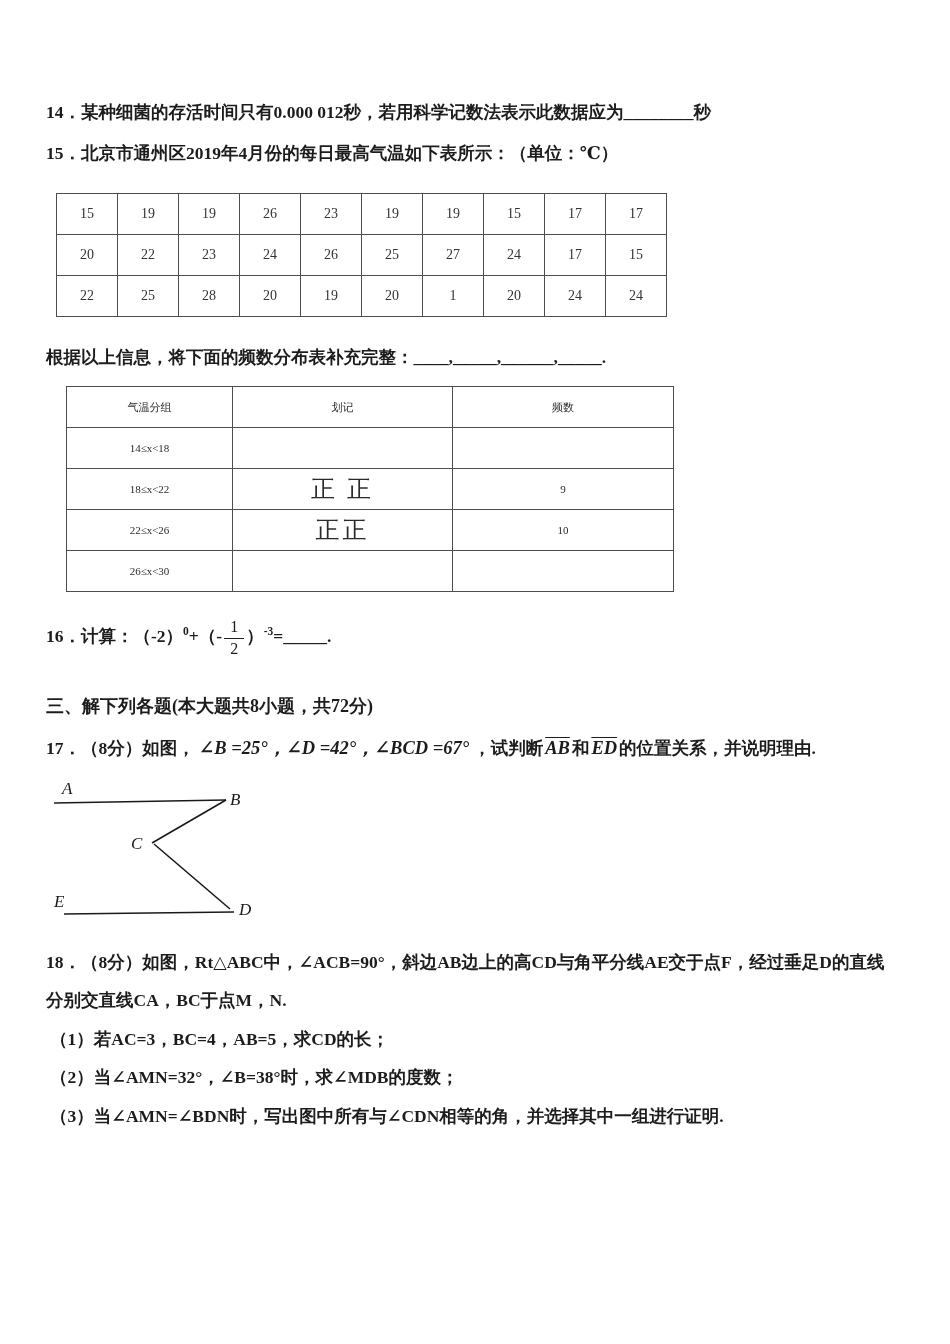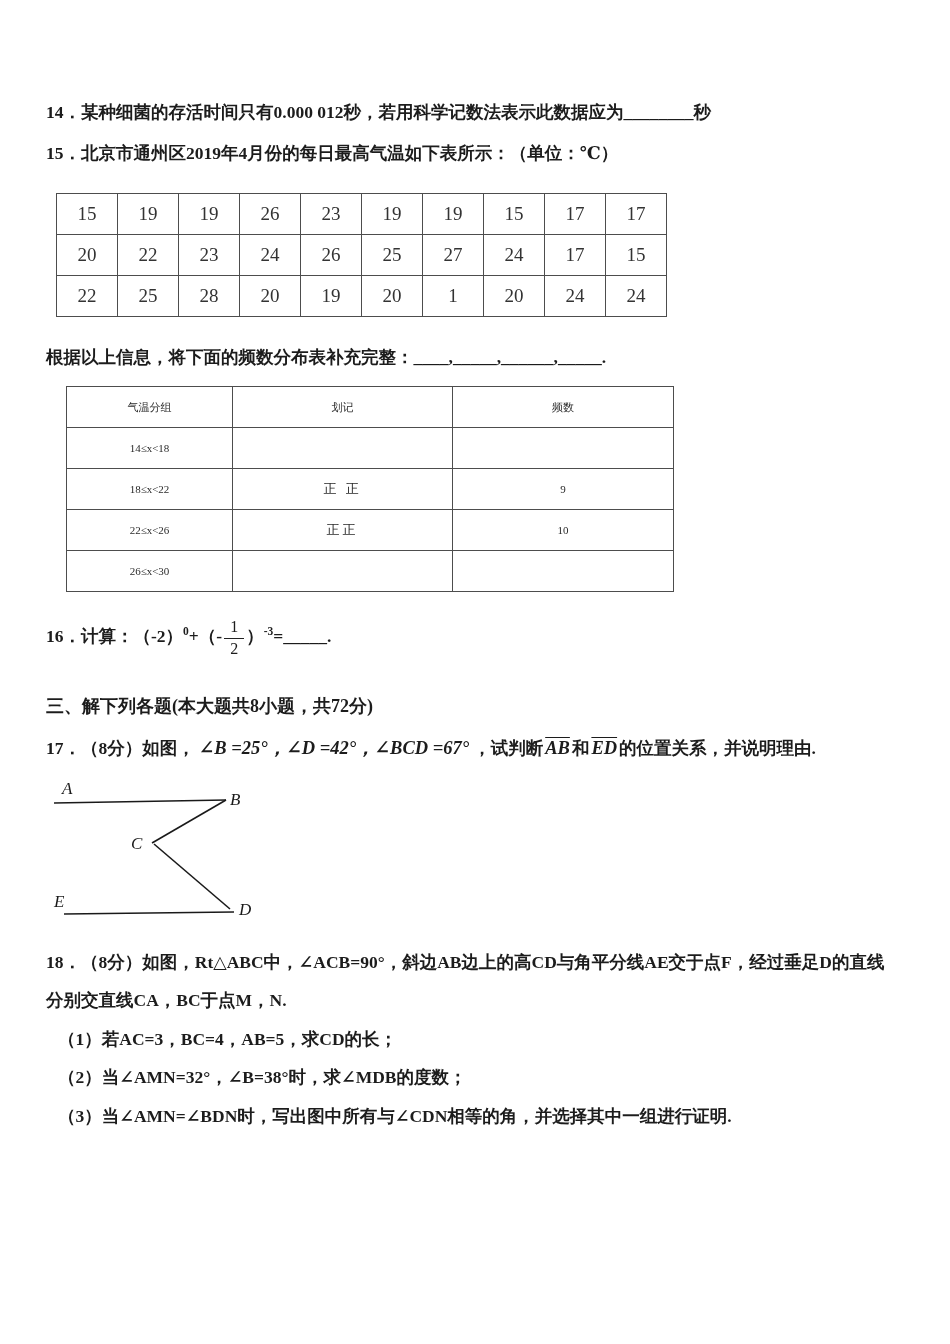--- a/index.html
+++ b/index.html
@@ -19,35 +19,35 @@
     line-height: 1.45;
     margin: 0 0 16px 0;
   }
 
   
   .temp-table { border-collapse: collapse; margin: 26px 0 28px 10px; }
   .temp-table td {
     width: 61px; height: 41px;
     border: 1px solid #4d4d4d;
     text-align: center; vertical-align: middle;
-    font-size: 19px; color: #333;
+    font-size: 14px; color: #333;
   }
 
   
   .freq-table { border-collapse: collapse; margin: 2px 0 26px 20px; }
   .freq-table th, .freq-table td {
     border: 1px solid #4d4d4d;
     height: 41px;
     text-align: center; vertical-align: middle;
     font-size: 11px; font-weight: normal; color: #2a2a2a;
   }
   .col-group { width: 166px; }
   .col-tally { width: 220px; }
   .col-freq  { width: 221px; }
-  .freq-table td.tally { font-size: 13px; letter-spacing: 3px; }
+  .freq-table td.tally { font-size: 24px; letter-spacing: 3px; }
 
   
   .q16line {
     font-weight: bold; font-size: 17.5px;
     margin: 4px 0 30px 0;
     line-height: 1.2;
   }
   .q16line sup { font-size: 11.5px; }
   .frac {
     display: inline-block; text-align: center;
@@ -72,21 +72,21 @@
   
   .fig-wrap { margin: 16px 0 14px 6px; }
   .fig line { stroke: #1a1a1a; stroke-width: 1.6; }
   .fig text {
     font-family: "Liberation Serif", "DejaVu Serif", serif;
     font-style: italic; font-size: 17px; fill: #1a1a1a;
   }
 
   
   .q18 p { margin: 0 0 14px 0; font-weight: bold; font-size: 17.5px; line-height: 1.4; }
-  .q18 .part { margin-left: 12px; }
+  .q18 .part { margin-left: 4px; }
 </style>
 </head>
 <body>
 
 <div class="page">
 
   <p class="qtext">14．某种细菌的存活时间只有0.000 012秒，若用科学记数法表示此数据应为________秒</p>
 
   <p class="qtext">15．北京市通州区2019年4月份的每日最高气温如下表所示：（单位：℃）</p>
 

